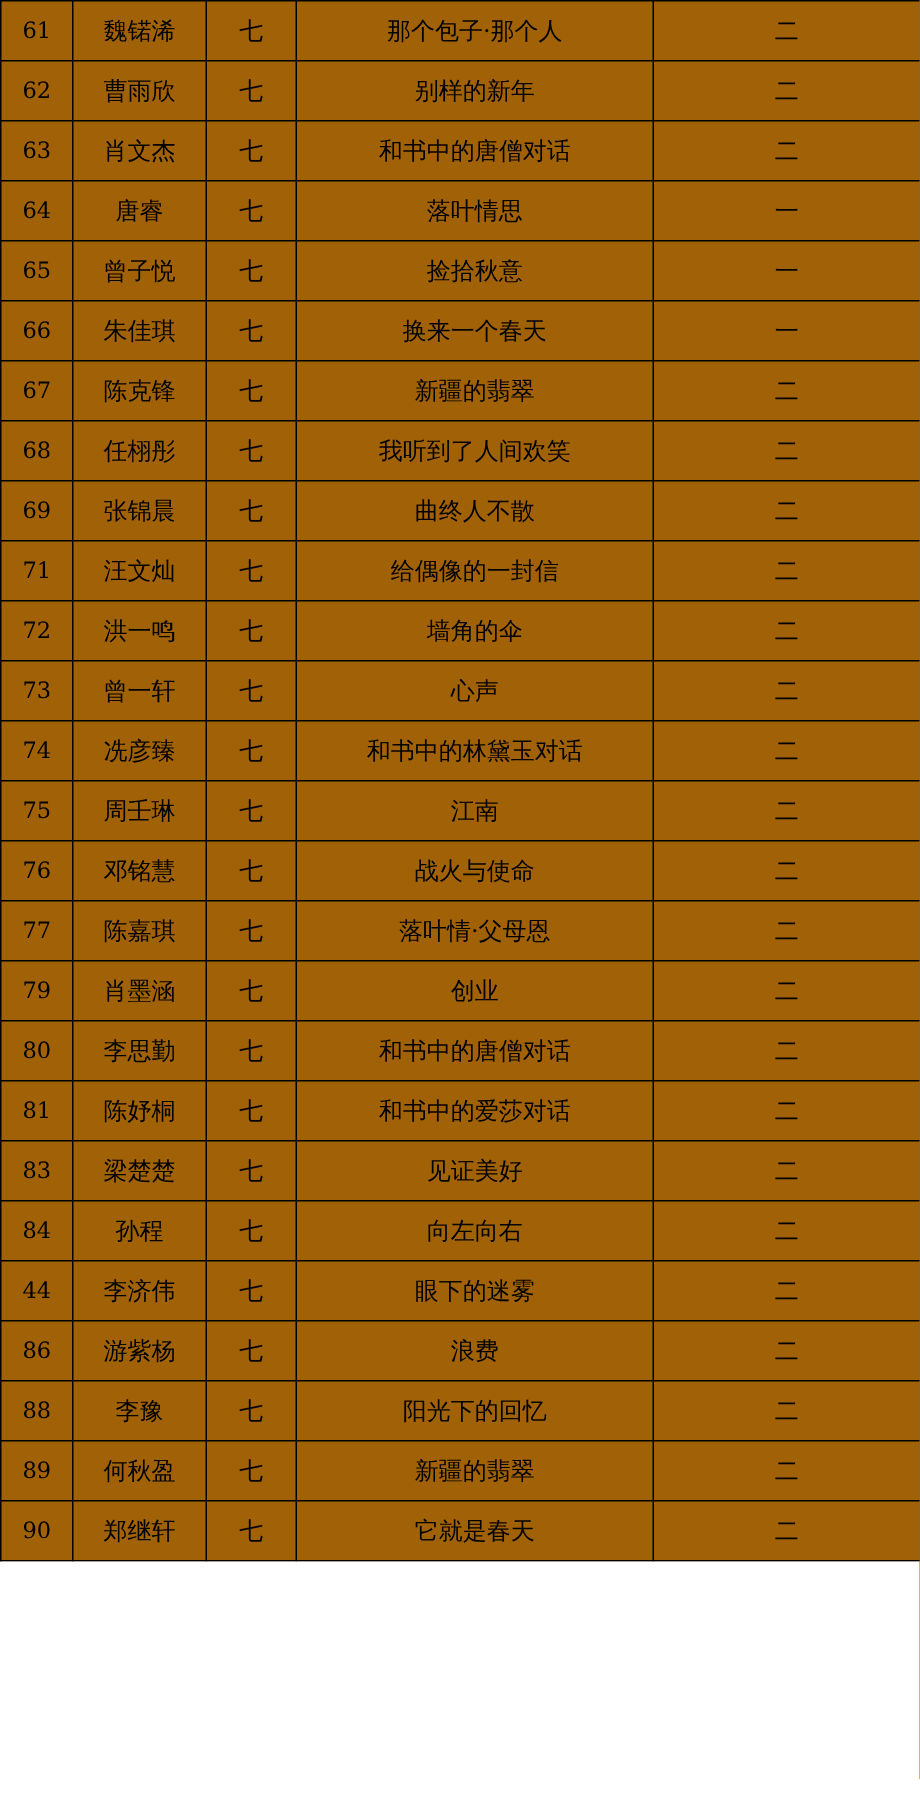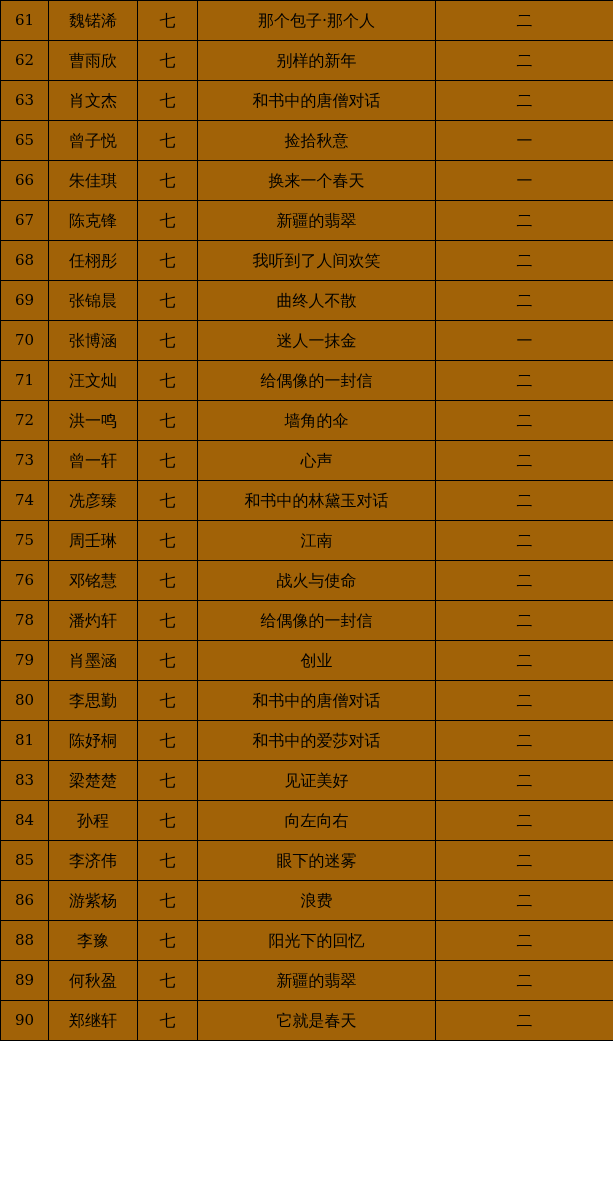--- a/index.html
+++ b/index.html
@@ -65,20 +65,27 @@
         <td class="col-award">二</td>
       </tr>
       <tr>
         <td class="col-no">63</td>
         <td class="col-name">肖文杰</td>
         <td class="col-grade">七</td>
         <td class="col-title">和书中的唐僧对话</td>
         <td class="col-award">二</td>
       </tr>
       <tr>
+        <td class="col-no">64</td>
+        <td class="col-name">唐睿</td>
+        <td class="col-grade">七</td>
+        <td class="col-title">落叶情思</td>
+        <td class="col-award">一</td>
+      </tr>
+      <tr>
         <td class="col-no">65</td>
         <td class="col-name">曾子悦</td>
         <td class="col-grade">七</td>
         <td class="col-title">捡拾秋意</td>
         <td class="col-award">一</td>
       </tr>
       <tr>
         <td class="col-no">66</td>
         <td class="col-name">朱佳琪</td>
         <td class="col-grade">七</td>
@@ -100,27 +107,20 @@
         <td class="col-award">二</td>
       </tr>
       <tr>
         <td class="col-no">69</td>
         <td class="col-name">张锦晨</td>
         <td class="col-grade">七</td>
         <td class="col-title">曲终人不散</td>
         <td class="col-award">二</td>
       </tr>
       <tr>
-        <td class="col-no">70</td>
-        <td class="col-name">张博涵</td>
-        <td class="col-grade">七</td>
-        <td class="col-title">迷人一抹金</td>
-        <td class="col-award">一</td>
-      </tr>
-      <tr>
         <td class="col-no">71</td>
         <td class="col-name">汪文灿</td>
         <td class="col-grade">七</td>
         <td class="col-title">给偶像的一封信</td>
         <td class="col-award">二</td>
       </tr>
       <tr>
         <td class="col-no">72</td>
         <td class="col-name">洪一鸣</td>
         <td class="col-grade">七</td>
@@ -149,24 +149,24 @@
         <td class="col-award">二</td>
       </tr>
       <tr>
         <td class="col-no">76</td>
         <td class="col-name">邓铭慧</td>
         <td class="col-grade">七</td>
         <td class="col-title">战火与使命</td>
         <td class="col-award">二</td>
       </tr>
       <tr>
-        <td class="col-no">78</td>
-        <td class="col-name">潘灼轩</td>
-        <td class="col-grade">七</td>
-        <td class="col-title">给偶像的一封信</td>
+        <td class="col-no">77</td>
+        <td class="col-name">陈嘉琪</td>
+        <td class="col-grade">七</td>
+        <td class="col-title">落叶情·父母恩</td>
         <td class="col-award">二</td>
       </tr>
       <tr>
         <td class="col-no">79</td>
         <td class="col-name">肖墨涵</td>
         <td class="col-grade">七</td>
         <td class="col-title">创业</td>
         <td class="col-award">二</td>
       </tr>
       <tr>
@@ -191,21 +191,21 @@
         <td class="col-award">二</td>
       </tr>
       <tr>
         <td class="col-no">84</td>
         <td class="col-name">孙程</td>
         <td class="col-grade">七</td>
         <td class="col-title">向左向右</td>
         <td class="col-award">二</td>
       </tr>
       <tr>
-        <td class="col-no">85</td>
+        <td class="col-no">44</td>
         <td class="col-name">李济伟</td>
         <td class="col-grade">七</td>
         <td class="col-title">眼下的迷雾</td>
         <td class="col-award">二</td>
       </tr>
       <tr>
         <td class="col-no">86</td>
         <td class="col-name">游紫杨</td>
         <td class="col-grade">七</td>
         <td class="col-title">浪费</td>

